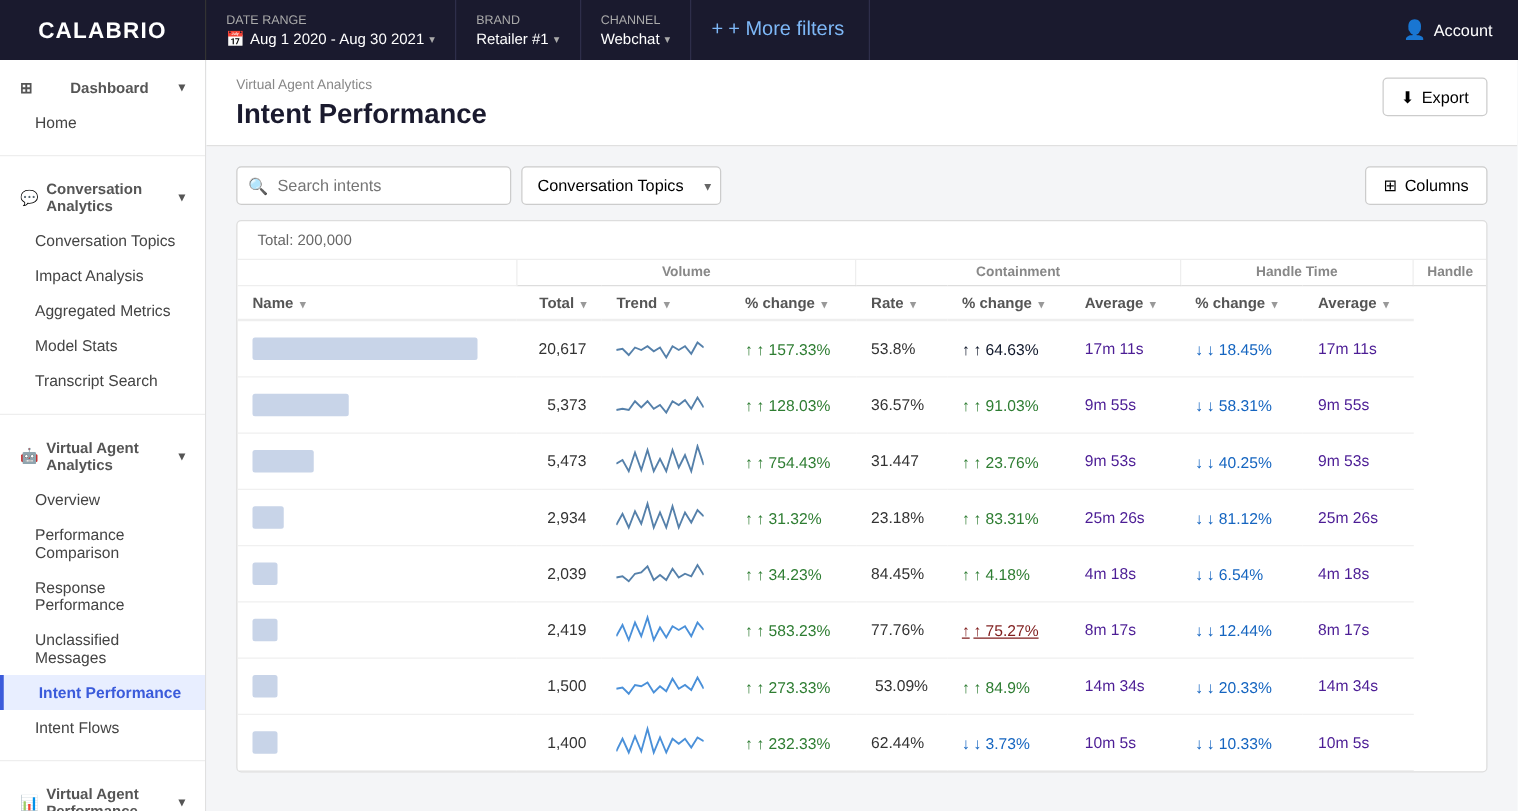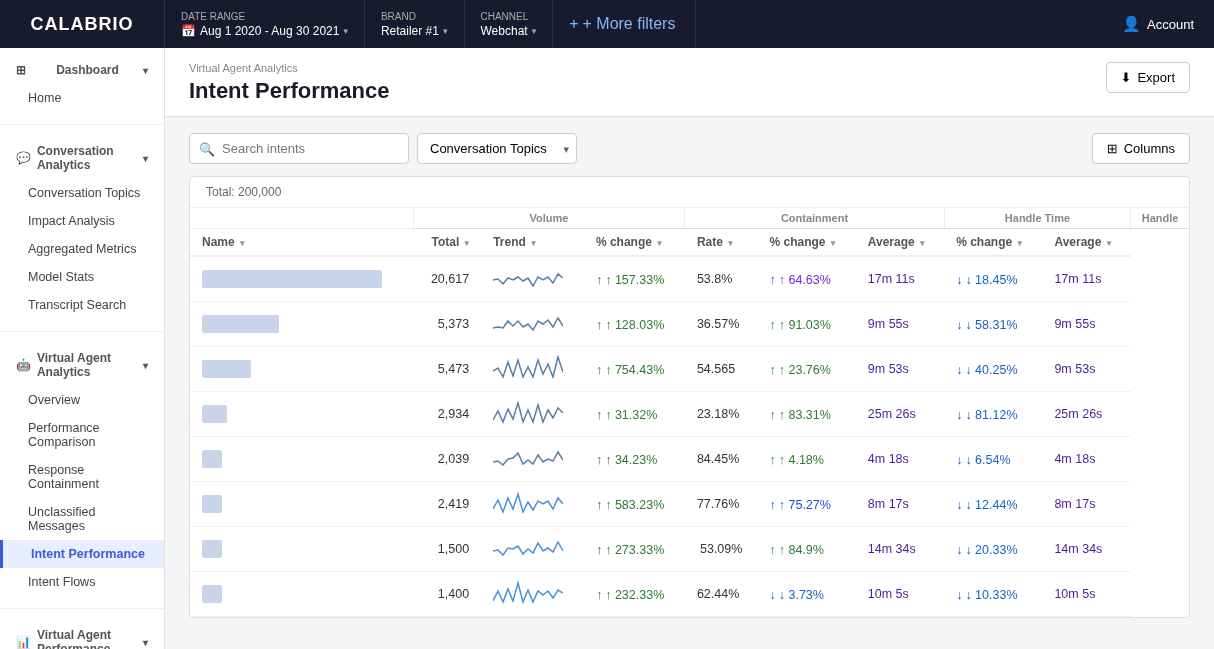--- a/index.html
+++ b/index.html
@@ -163,21 +163,21 @@
         <span>Virtual Agent Analytics</span>
         <span class="chevron">▾</span>
       </div>
       <div class="sidebar-item sub">
           <span>Overview</span>
         </div>
       <div class="sidebar-item sub">
           <span>Performance Comparison</span>
         </div>
       <div class="sidebar-item sub">
-          <span>Response Containment</span>
+          <span>Response Performance</span>
         </div>
       <div class="sidebar-item sub">
           <span>Unclassified Messages</span>
         </div>
       <div class="sidebar-item sub active">
           <span>Intent Performance</span>
         </div>
       <div class="sidebar-item sub">
           <span>Intent Flows</span>
         </div>
@@ -256,21 +256,21 @@
                   <div class="name-bar" style="width: 180px; max-width: 180px; min-width: 20px; background: rgb(200, 212, 232);"></div>
                 </td>
                 <td style="text-align: right; font-size: 12.5px;">20,617</td>
                 <td>
                   <svg class="sparkline" width="70" height="28" viewBox="0 0 70 28">
                     <polyline points="0,15 5,14 10,19 15,13 20,15 25,12 30,16 35,13 40,21 45,12 50,15 55,12 60,18 65,9 70,13" fill="none" stroke="#5580aa" stroke-width="1.5"></polyline>
                   </svg>
                 </td>
                 <td><span class="change-up" style="color: rgb(46, 125, 50); display: inline-flex;">↑ 157.33%</span></td>
                 <td style="font-size: 12.5px;">53.8%</td>
-                <td><span class="change-up" style="color: #6d28d9; display: inline-flex;">↑ 64.63%</span></td>
+                <td><span class="change-up" style="color: #0f172a; display: inline-flex;">↑ 64.63%</span></td>
                 <td class="time-val">17m 11s</td>
                 <td><span class="change-down" style="color: rgb(21, 101, 192); display: inline-flex;">↓ 18.45%</span></td>
                 <td class="time-val">17m 11s</td>
               </tr>
               <tr>
                 <td style="min-width: 200px;">
                   <div class="name-bar" style="width: 77.4px; max-width: 180px; min-width: 20px; background: rgb(200, 212, 232);"></div>
                 </td>
                 <td style="text-align: right; font-size: 12.5px;">5,373</td>
                 <td>
@@ -289,21 +289,21 @@
                 <td style="min-width: 200px;">
                   <div class="name-bar" style="width: 48.6px; max-width: 180px; min-width: 20px; background: rgb(200, 212, 232);"></div>
                 </td>
                 <td style="text-align: right; font-size: 12.5px;">5,473</td>
                 <td>
                   <svg class="sparkline" width="70" height="28" viewBox="0 0 70 28">
                     <polyline points="0,16 5,13 10,22 15,7 20,21 25,5 30,22 35,12 40,22 45,5 50,19 55,9 60,22 65,2 70,17" fill="none" stroke="#5580aa" stroke-width="1.5"></polyline>
                   </svg>
                 </td>
                 <td><span class="change-up" style="color: rgb(46, 125, 50); display: inline-flex;">↑ 754.43%</span></td>
-                <td style="font-size: 12.5px;">54.565</td>
+                <td style="font-size: 12.5px;">31.447</td>
                 <td><span class="change-up" style="color: rgb(46, 125, 50); display: inline-flex;">↑ 23.76%</span></td>
                 <td class="time-val">9m 53s</td>
                 <td><span class="change-down" style="color: rgb(21, 101, 192); display: inline-flex;">↓ 40.25%</span></td>
                 <td class="time-val">9m 53s</td>
               </tr>
               <tr>
                 <td style="min-width: 200px;">
                   <div class="name-bar" style="width: 25.2px; max-width: 180px; min-width: 20px; background: rgb(200, 212, 232);"></div>
                 </td>
                 <td style="text-align: right; font-size: 12.5px;">2,934</td>
@@ -341,21 +341,21 @@
                   <div class="name-bar" style="width: 16.2px; max-width: 180px; min-width: 20px; background: rgb(200, 212, 232);"></div>
                 </td>
                 <td style="text-align: right; font-size: 12.5px;">2,419</td>
                 <td>
                   <svg class="sparkline" width="70" height="28" viewBox="0 0 70 28">
                     <polyline points="0,19 5,10 10,22 15,8 20,19 25,4 30,22 35,12 40,20 45,11 50,14 55,11 60,19 65,8 70,14" fill="none" stroke="#4a90d9" stroke-width="1.5"></polyline>
                   </svg>
                 </td>
                 <td><span class="change-up" style="color: rgb(46, 125, 50); display: inline-flex;">↑ 583.23%</span></td>
                 <td style="font-size: 12.5px;">77.76%</td>
-                <td><span class="change-up" style="color: #1d4ed8; display: inline-flex;">↑ 75.27%</span></td>
+                <td><span class="change-up" style="color: #7f1d1d; display: inline-flex; text-decoration: underline;">↑ 75.27%</span></td>
                 <td class="time-val">8m 17s</td>
                 <td><span class="change-down" style="color: rgb(21, 101, 192); display: inline-flex;">↓ 12.44%</span></td>
                 <td class="time-val">8m 17s</td>
               </tr>
               <tr>
                 <td style="min-width: 200px;">
                   <div class="name-bar" style="width: 12.6px; max-width: 180px; min-width: 20px; background: rgb(200, 212, 232);"></div>
                 </td>
                 <td style="text-align: right; font-size: 12.5px;">1,500</td>
                 <td>

